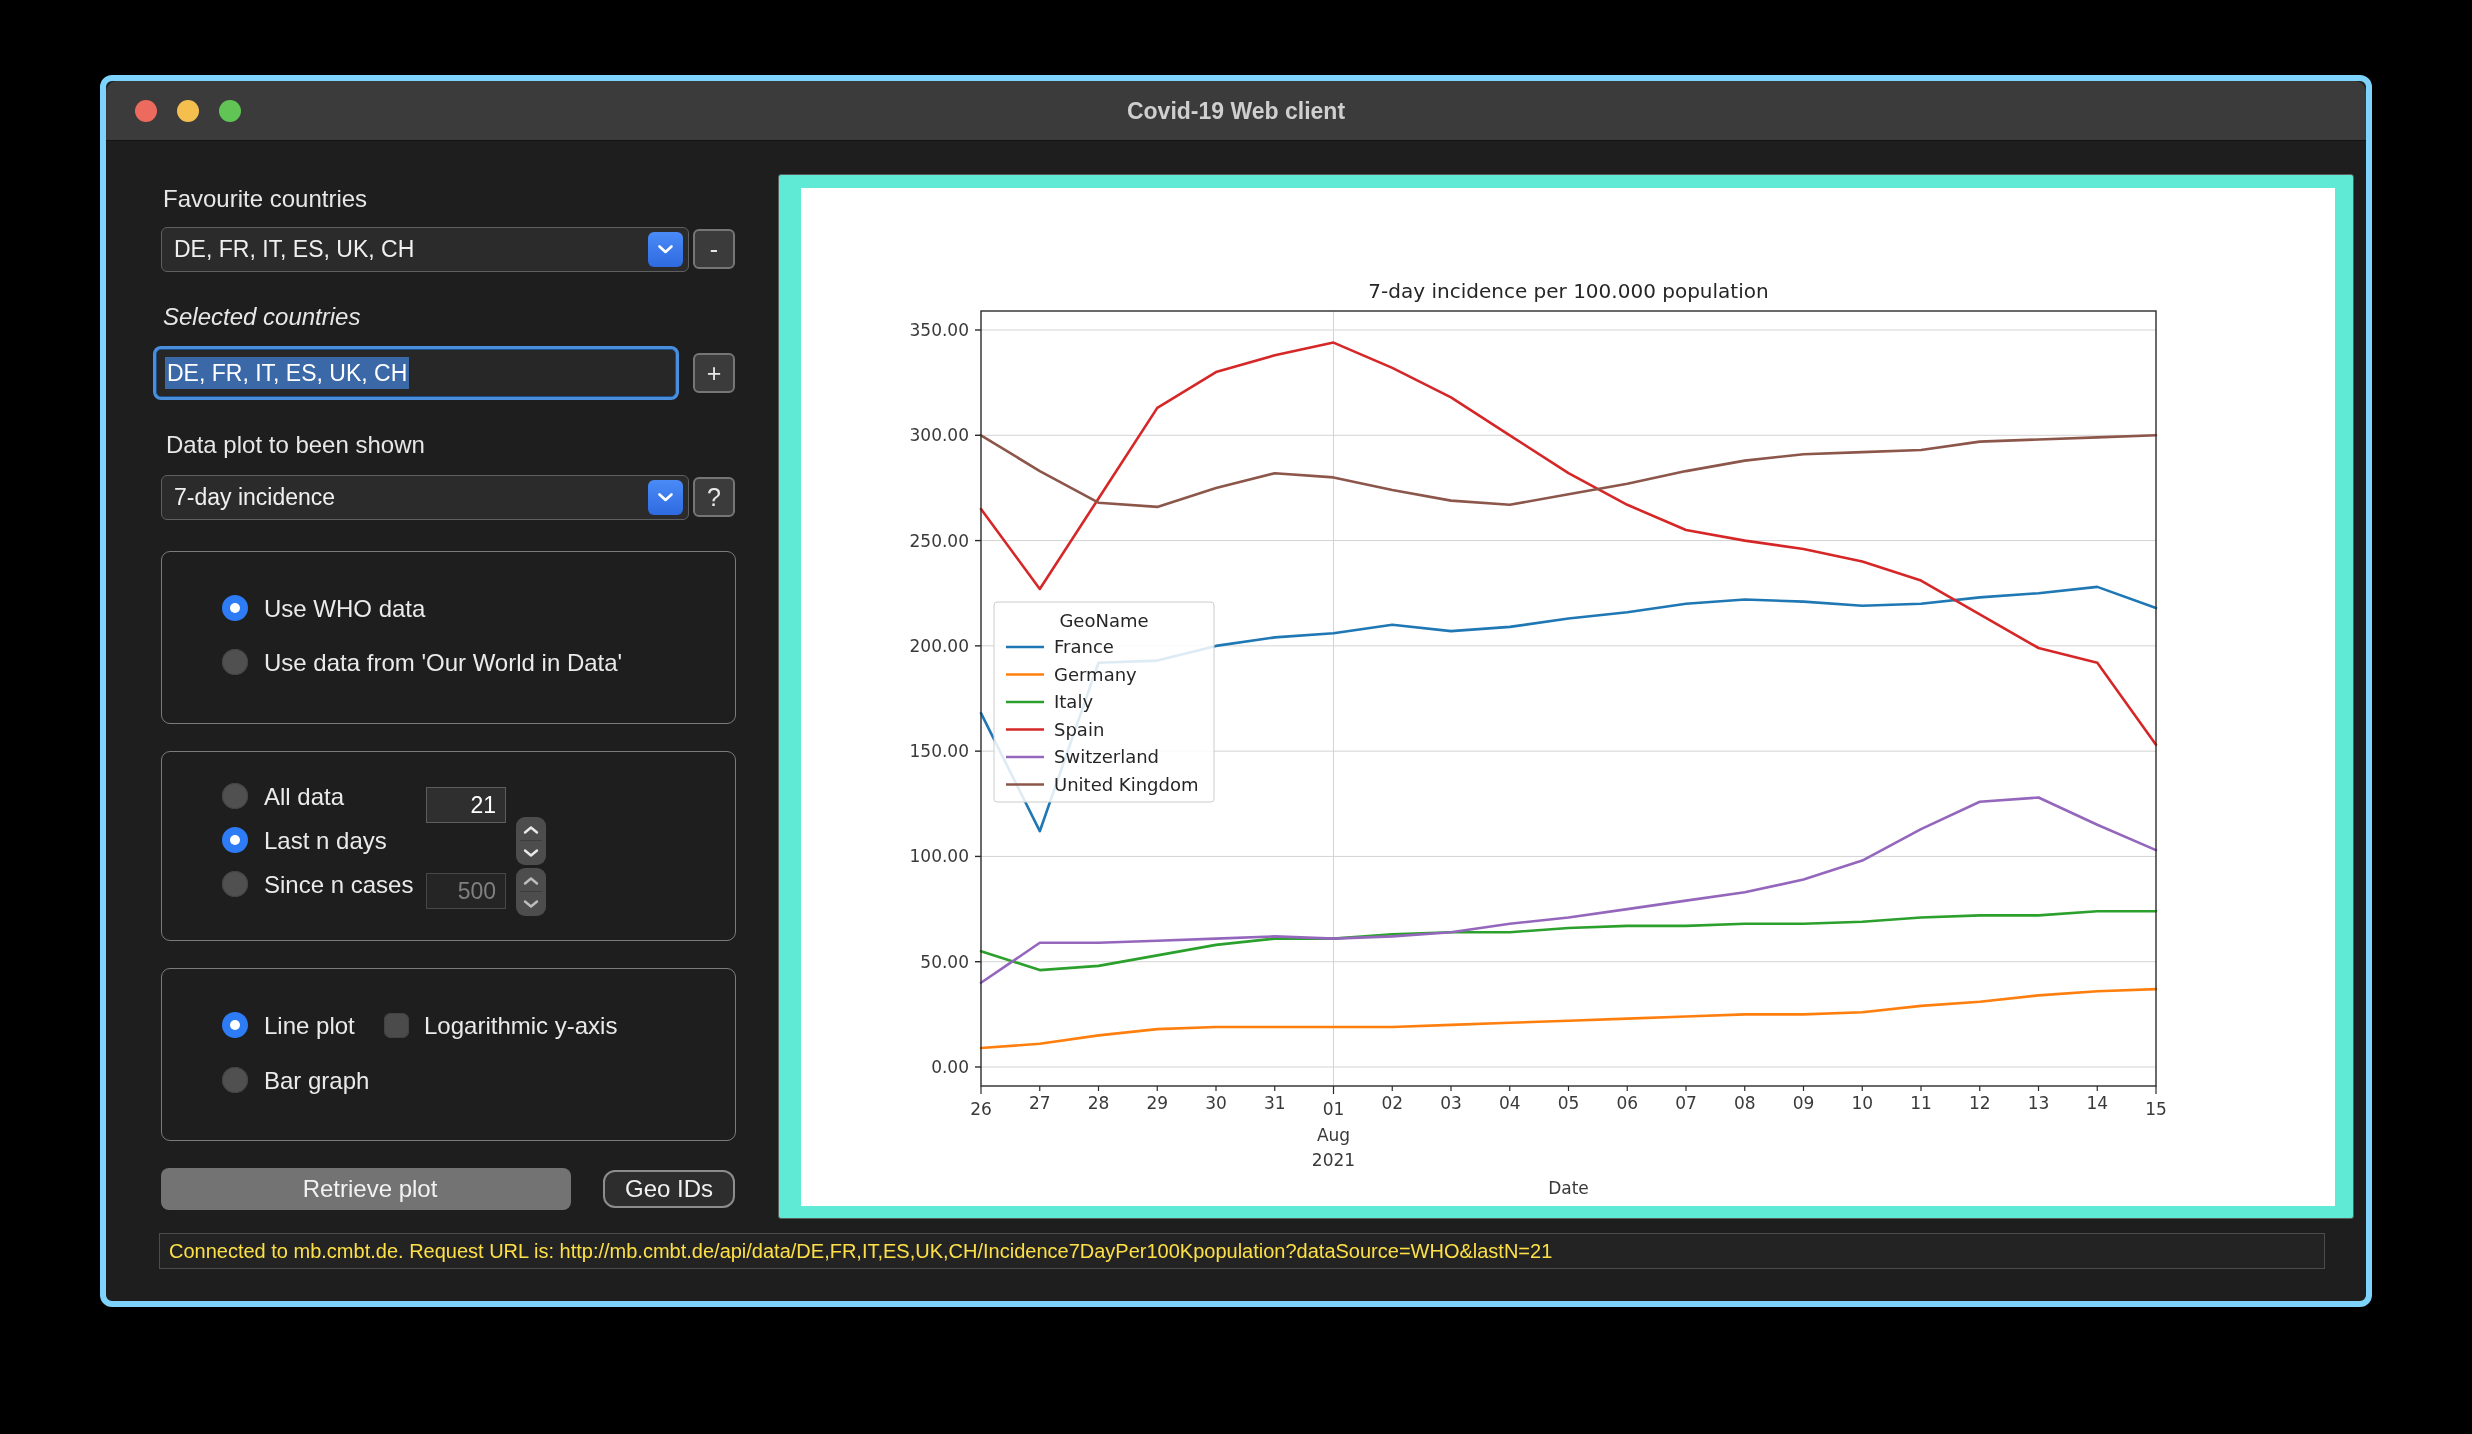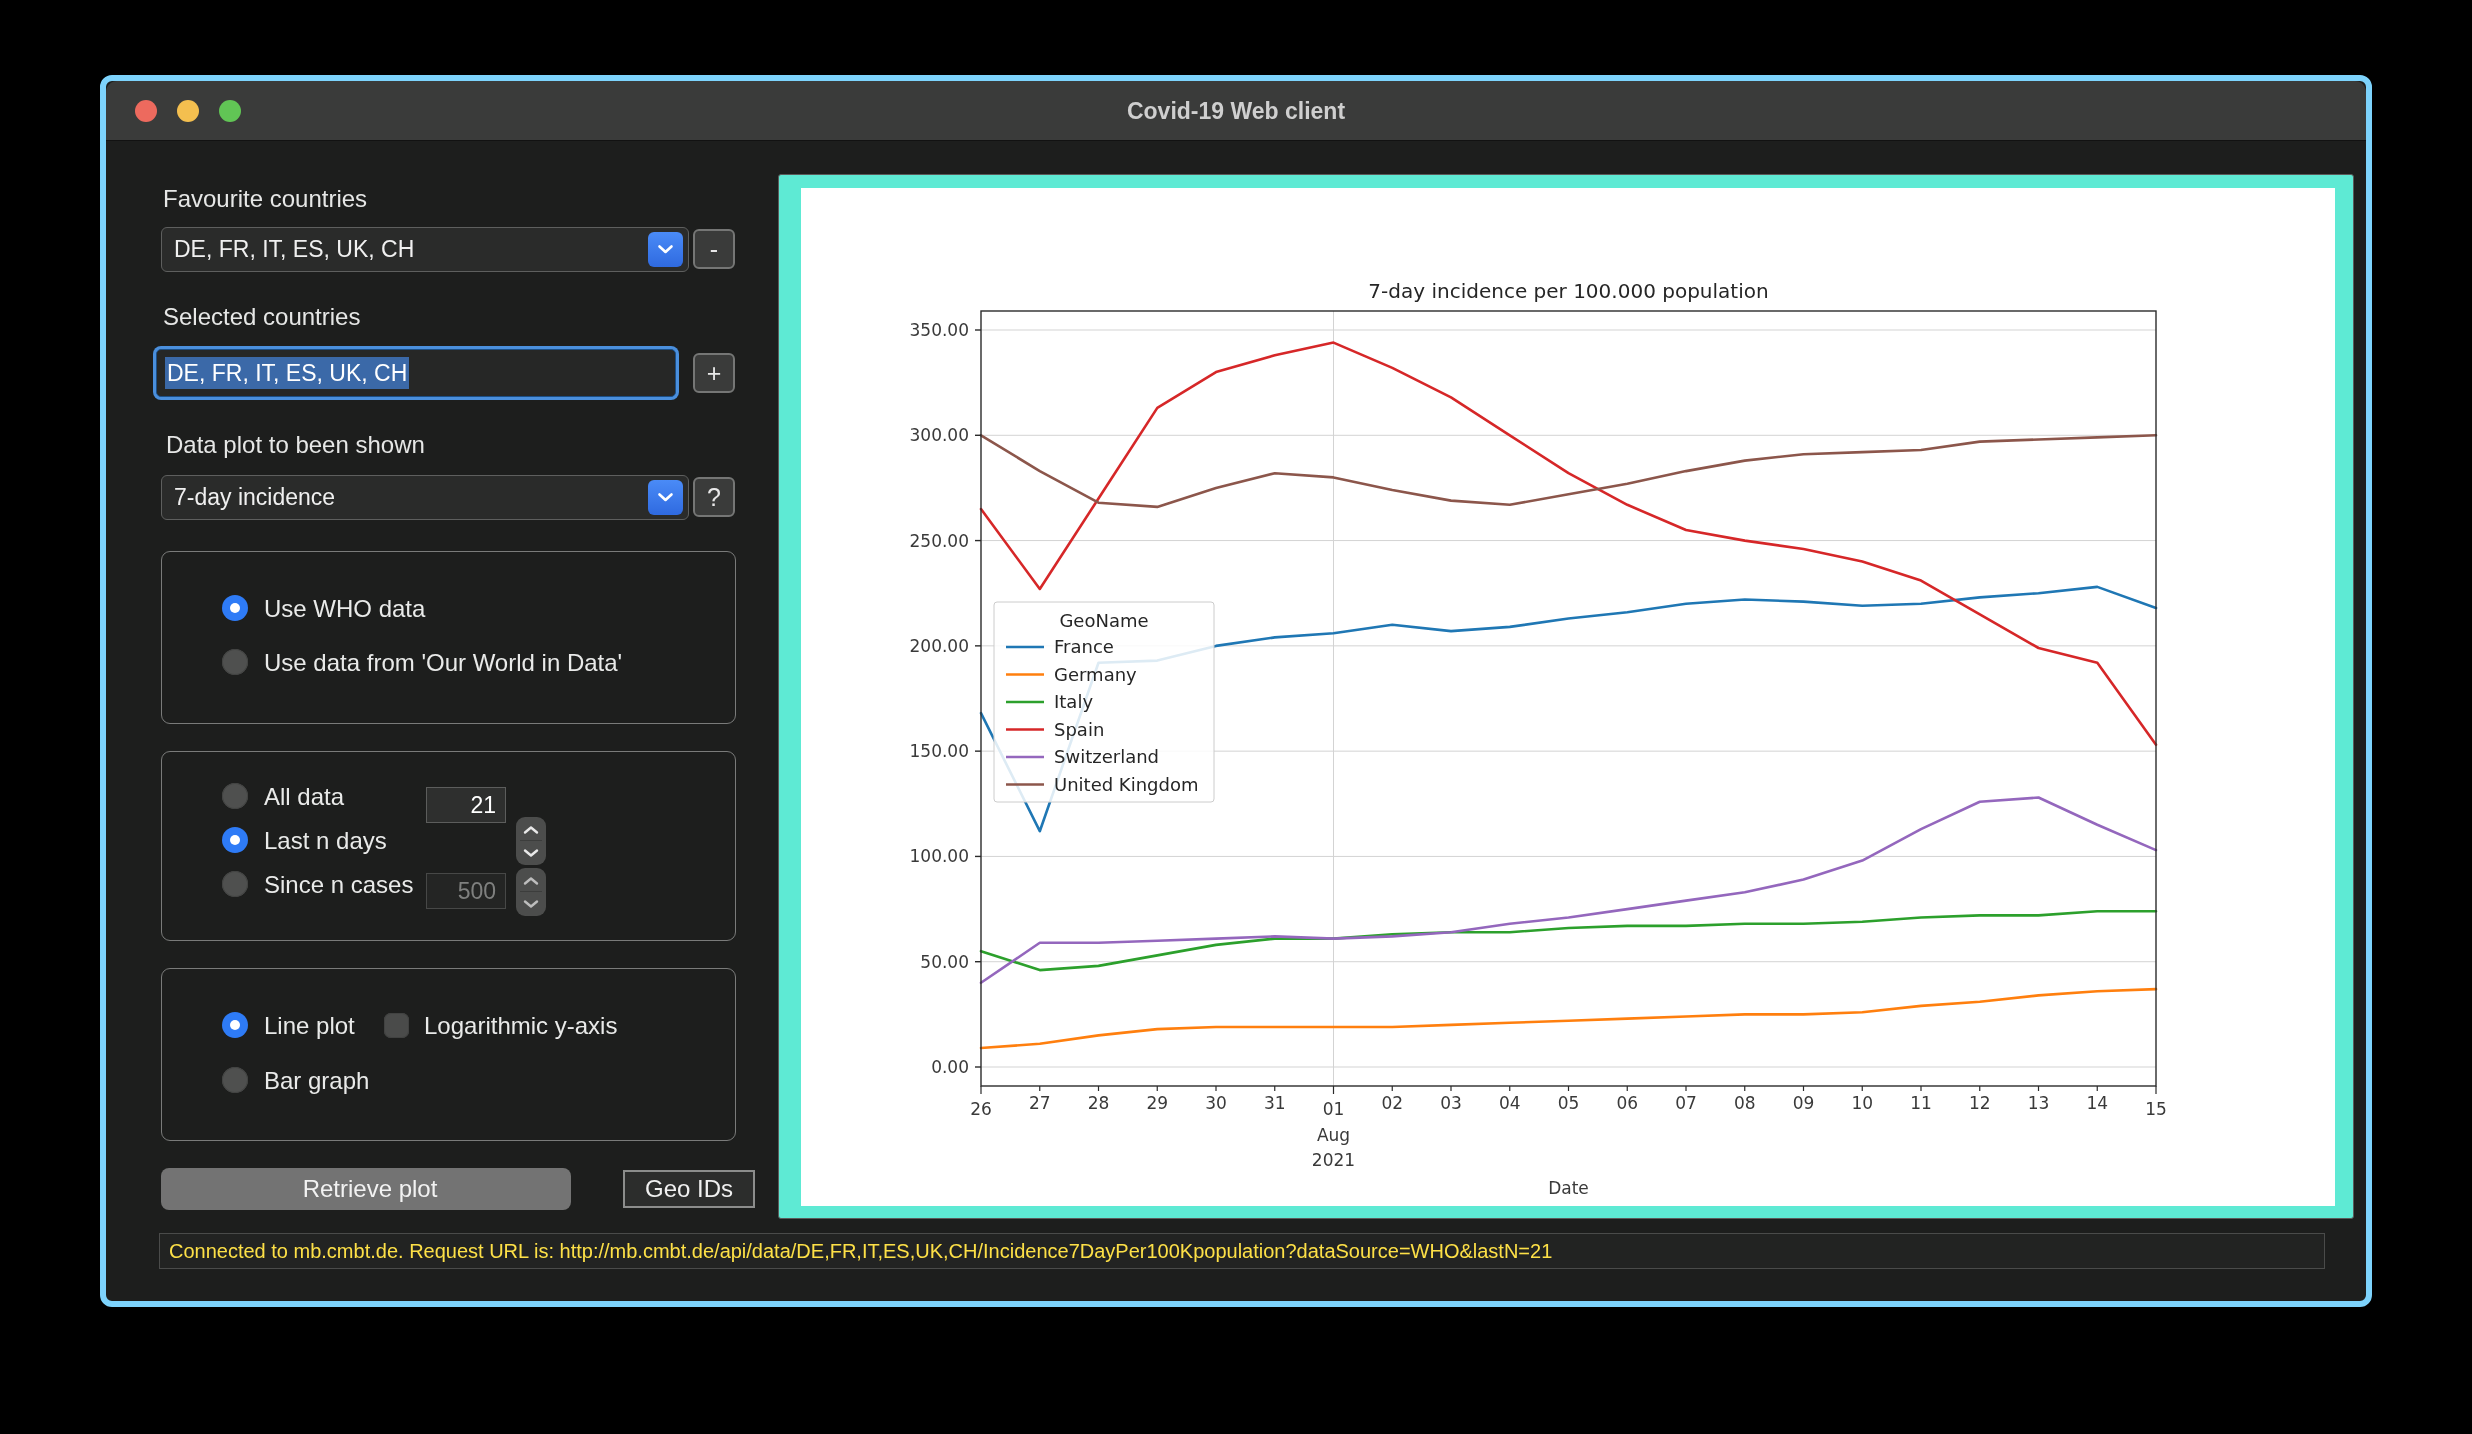--- a/index.html
+++ b/index.html
@@ -59,22 +59,22 @@
              border-radius:9px; }
   .stepper .half { position:absolute; left:0; width:30px; height:23px;
              display:flex; align-items:center; justify-content:center; }
   .stepper .up { top:1px; } .stepper .down { bottom:1px; }
   .stepper .divider { position:absolute; left:4px; right:4px; top:23px; height:1px;
              background:#3c3d3c; }
 
   .big-btn { position:absolute; left:55px; width:410px; height:42px; background:#737373;
              border-radius:8px; color:#f2f2f2; font-size:24px; text-align:center;
              line-height:42px;padding-left:8px; }
-  .geo-btn { position:absolute; left:517px; width:132px; height:38px; background:#2c2d2c;
-             border:2px solid #8c8d8c; border-radius:0; color:#f0f0f0; font-size:24px;
+  .geo-btn { position:absolute; left:497px; width:132px; height:38px; background:#2c2d2c;
+             border:2px solid #8c8d8c; border-radius:12px; color:#f0f0f0; font-size:24px;
              text-align:center; line-height:34px; }
 
   .statusbar { position:absolute; left:53px; top:1152px; width:2166px; height:36px;
              background:#222322; border:1px solid #4a4b4a; color:#fde047;
              font-size:20px; line-height:34px; padding-left:9px; white-space:nowrap; }
 
   .chart-frame { position:absolute; left:672px; top:93px; width:1576px; height:1045px;
              background:#5eead4; border:1px solid #5a5b5a; border-radius:3px; }
   .figure { position:absolute; left:22px; top:13px; width:1534px; height:1018px;
              background:#ffffff; }
@@ -95,21 +95,21 @@
   <div class="combo" style="top:146px;">
     <span>DE, FR, IT, ES, UK, CH</span>
     <span class="blue-btn">
       <svg width="17" height="11">
         <polyline points="2.5,2.5 8.5,8 14.5,2.5" stroke="#ffffff" stroke-width="2.6" fill="none" stroke-linecap="round" stroke-linejoin="round"></polyline>
       </svg>
     </span>
   </div>
   <div class="sq-btn" style="top:148px;">-</div>
 
-  <div class="label" style="left:57px; top:222px;">Selected countries</div>
+  <div class="label" style="left:57px; top:222px;font-style:italic;">Selected countries</div>
 
   <div class="text-input" style="top:268px;">
     <span class="sel">DE, FR, IT, ES, UK, CH</span>
   </div>
   <div class="sq-btn" style="top:272px;">+</div>
 
   <div class="label" style="left:60px; top:350px;">Data plot to been shown</div>
 
   <div class="combo" style="top:394px;">
     <span>7-day incidence</span>

